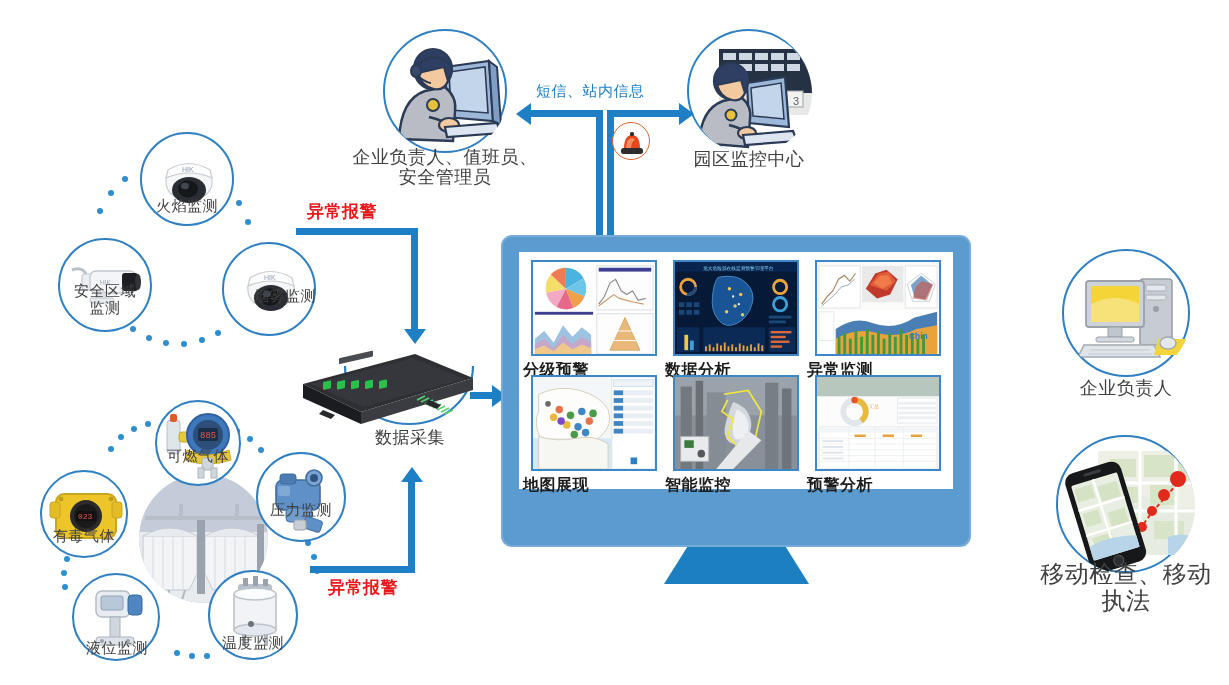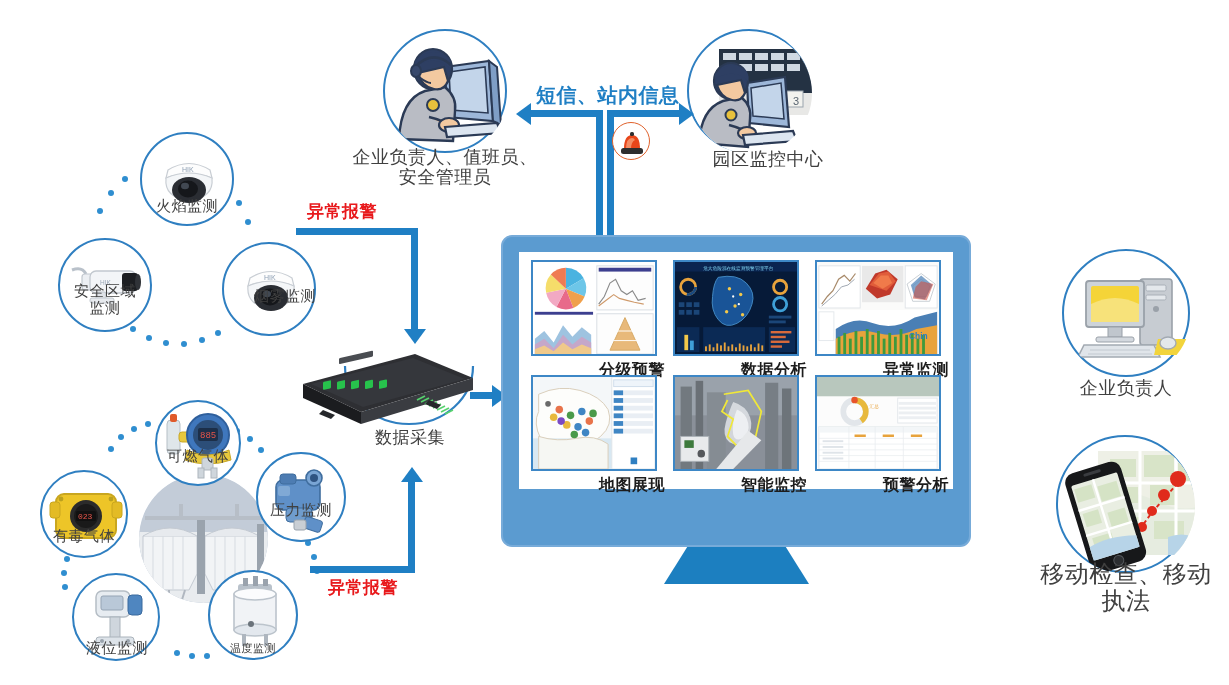--- a/index.html
+++ b/index.html
@@ -31,21 +31,21 @@
 
   
   .line { position:absolute; background:#1f7fc4; }
   .arrow { position:absolute; width:0; height:0; }
   .arrow-left  { border-top:11px solid transparent; border-bottom:11px solid transparent; border-right:15px solid #1f7fc4; }
   .arrow-right { border-top:11px solid transparent; border-bottom:11px solid transparent; border-left:15px solid #1f7fc4; }
   .arrow-down  { border-left:11px solid transparent; border-right:11px solid transparent; border-top:15px solid #1f7fc4; }
   .arrow-up    { border-left:11px solid transparent; border-right:11px solid transparent; border-bottom:15px solid #1f7fc4; }
 
   .conn-label {
-    position:absolute; color:#1f7fc4; font-weight:bold; font-size:20px;
+    position:absolute; color:#1f7fc4; font-weight:normal; font-size:15px;
     white-space:nowrap; letter-spacing:.5px;
   }
   .alarm-label {
     position:absolute; color:#e8191c; font-weight:bold; font-size:17px;
     white-space:nowrap; letter-spacing:.5px;
   }
 
   
   .beacon-wrap { position:absolute; width:38px; height:38px; border-radius:50%;
                  border:1.5px solid #e0622c; background:#fff; }
@@ -59,21 +59,21 @@
   .mon-screen {
     position:absolute; background:#ffffff;
   }
   .panel-grid { position:absolute; display:grid; grid-template-columns:repeat(3,1fr); gap:0px; }
   .panel-cell { position:relative; }
   .panel-img {
     position:absolute; left:8px; right:8px; top:4px; height:96px;
     border:2px solid #3d87c6; overflow:hidden; background:#eef3f8;
   }
   .panel-cap {
-    position:absolute; left:0; right:0; top:104px; text-align:right;
+    position:absolute; left:0; right:0; top:104px; text-align:left;
     font-size:16px; font-weight:bold; color:#1c1c1c; letter-spacing:.5px;
   }
   .platform-title {
     position:absolute; left:0; right:0; text-align:center;
     color:#ffffff; font-weight:bold; font-size:23px; letter-spacing:1.5px;
     text-shadow:0 1px 1px rgba(0,0,0,.18);
   }
   .mon-stand {
     position:absolute; background:#1c7fc0;
     clip-path:polygon(16% 0%, 84% 0%, 100% 100%, 0% 100%);
@@ -158,21 +158,21 @@
           <ellipse cx="42" cy="50" rx="17" ry="18" fill="#2e3f63" stroke="#2b3a55" stroke-width="2.2"></ellipse>
           <path d="M28 54 q4 13 15 15 q9 2 13-7 l-4-13 z" fill="#f3c9a0" stroke="#2b3a55" stroke-width="2.2"></path>
           <path d="M26 43 q13-13 28-6 q7 5 5 13 q-9-9-20-7 q-9 2-13 5 z" fill="#2e3f63"></path>
           <circle cx="42" cy="84" r="5.5" fill="#e8c13c" stroke="#2b3a55" stroke-width="2"></circle>
           <path d="M40 94 q16 4 22 11" fill="#f3c9a0" stroke="#2b3a55" stroke-width="2.4"></path>
           <ellipse cx="58" cy="102" rx="9" ry="6" fill="#f3c9a0" stroke="#2b3a55" stroke-width="2.2"></ellipse>
           <path d="M54 104 L104 100 L108 110 L56 114 Z" fill="#dce5f0" stroke="#2b3a55" stroke-width="2.2"></path>
         </g>
       </svg>
     </div>
-    <div class="node-label" style="left:688px;top:149px;width:160px;font-size:18px;">园区监控中心</div>
+    <div class="node-label" style="left:669px;top:149px;width:160px;font-size:18px;">园区监控中心</div>
   </div>
 
   <div class="line" style="left:596px;top:110px;width:7px;height:132px;"></div>
   <div class="line" style="left:531px;top:110px;width:72px;height:7px;"></div>
   <div class="arrow arrow-left" style="left:516px;top:102.5px;"></div>
 
   <div class="line" style="left:607px;top:110px;width:7px;height:132px;"></div>
   <div class="line" style="left:607px;top:110px;width:72px;height:7px;"></div>
   <div class="arrow arrow-right" style="left:679px;top:102.5px;"></div>
 
@@ -395,21 +395,21 @@
         <rect x="43" y="4" width="5" height="10" fill="#9aa3ad"></rect>
         <rect x="53" y="7" width="5" height="7" fill="#9aa3ad"></rect>
         <path d="M24 22 q21-6 42 0 l0 36 q-21 8-42 0 z" fill="#f1f3f6" stroke="#bcc4cc" stroke-width="1.6"></path>
         <ellipse cx="45" cy="22" rx="21" ry="6" fill="#fbfcfd" stroke="#bcc4cc" stroke-width="1.4"></ellipse>
         <ellipse cx="45" cy="58" rx="21" ry="6" fill="#e3e8ee" stroke="#bcc4cc" stroke-width="1.4"></ellipse>
         <circle cx="41" cy="52" r="3" fill="#6b737b"></circle>
         <rect x="32" y="62" width="4" height="12" fill="#aeb6bf"></rect>
         <rect x="54" y="62" width="4" height="12" fill="#aeb6bf"></rect>
       </svg>
     </div>
-    <div class="node-label" style="left:206px;top:635px;width:94px;font-size:11px;margin-top:7px;">温度监测</div>
+    <div class="node-label" style="left:206px;top:635px;width:94px;font-size:15px;">温度监测</div>
   </div>
 
   <div class="line" style="left:310px;top:566px;width:105px;height:7px;"></div>
   <div class="line" style="left:408px;top:482px;width:7px;height:91px;"></div>
   <div class="arrow arrow-up" style="left:400.5px;top:467px;"></div>
   <div class="alarm-label" style="left:328px;top:576px;">异常报警</div>
 
   <div class="node">
 
     <svg style="position:absolute;left:337px;top:336px;" width="144" height="130" viewBox="0 0 144 130">

